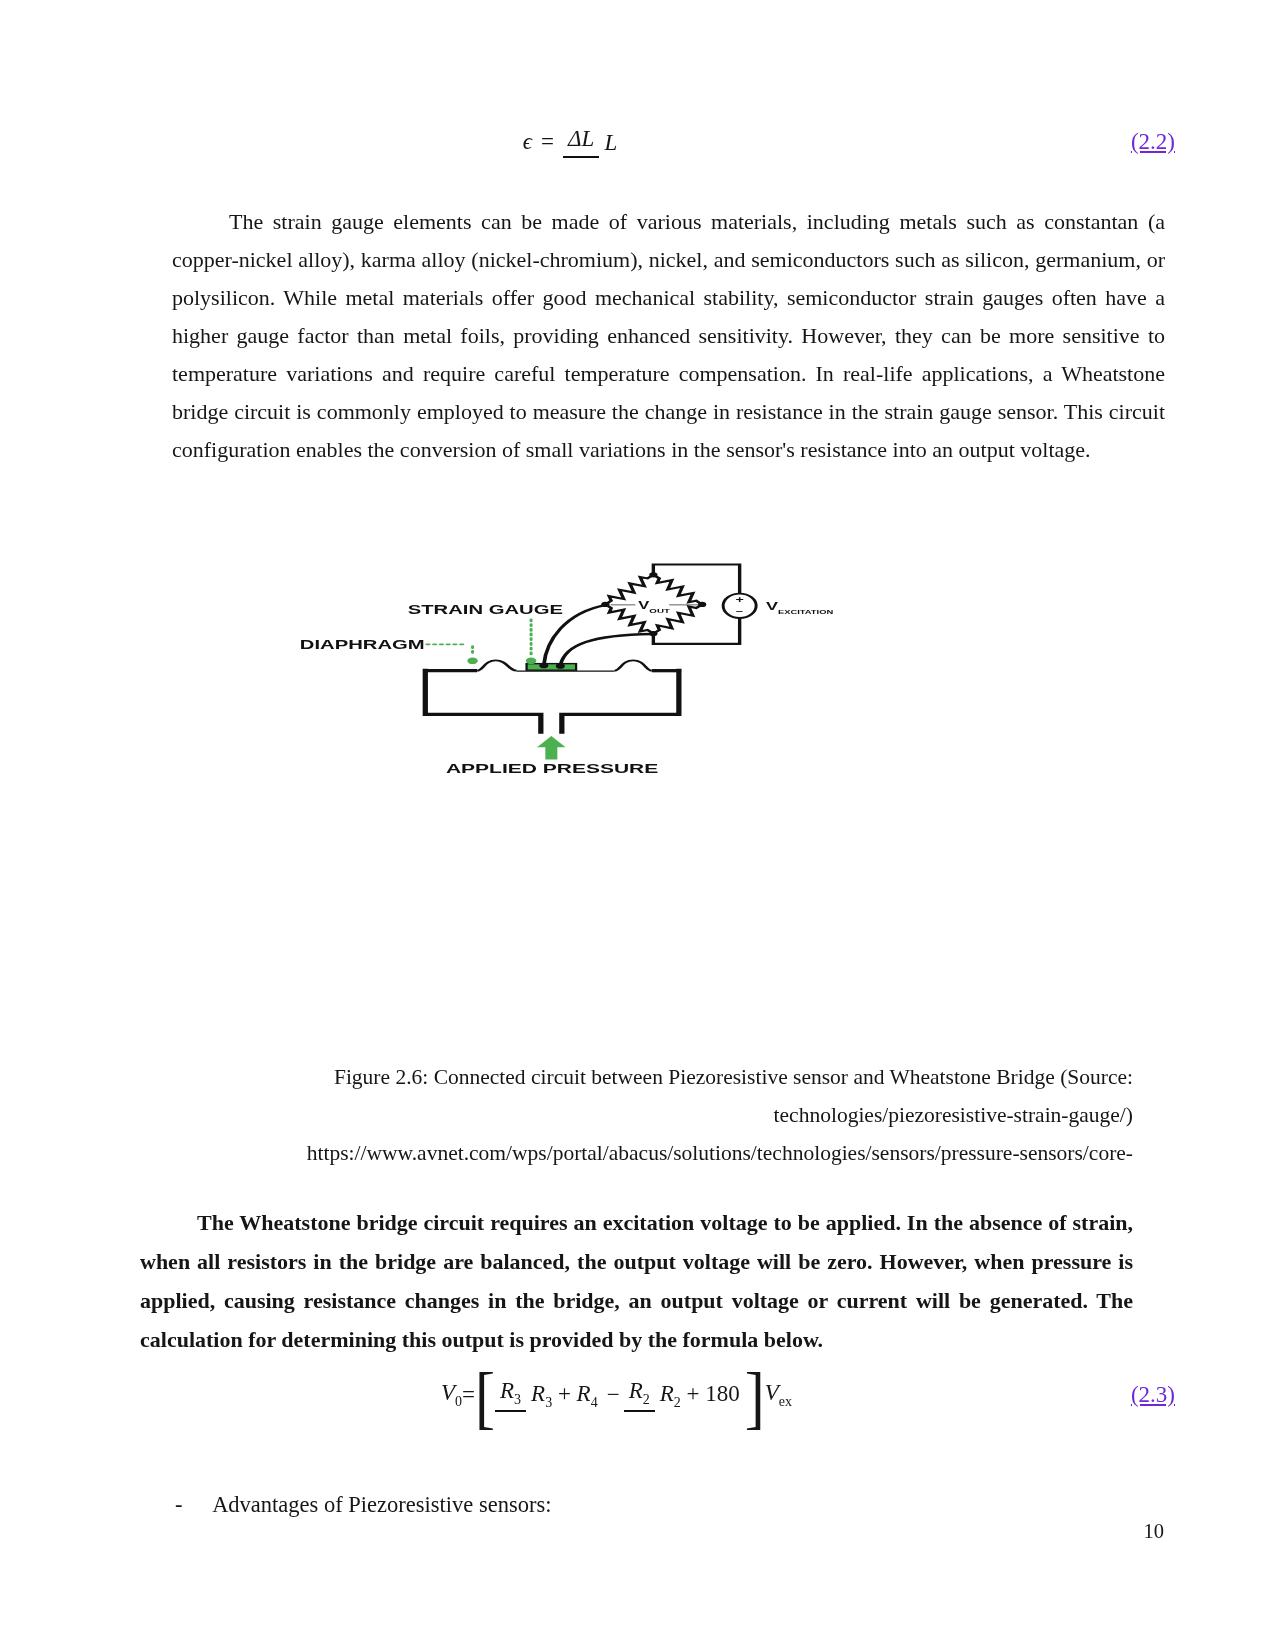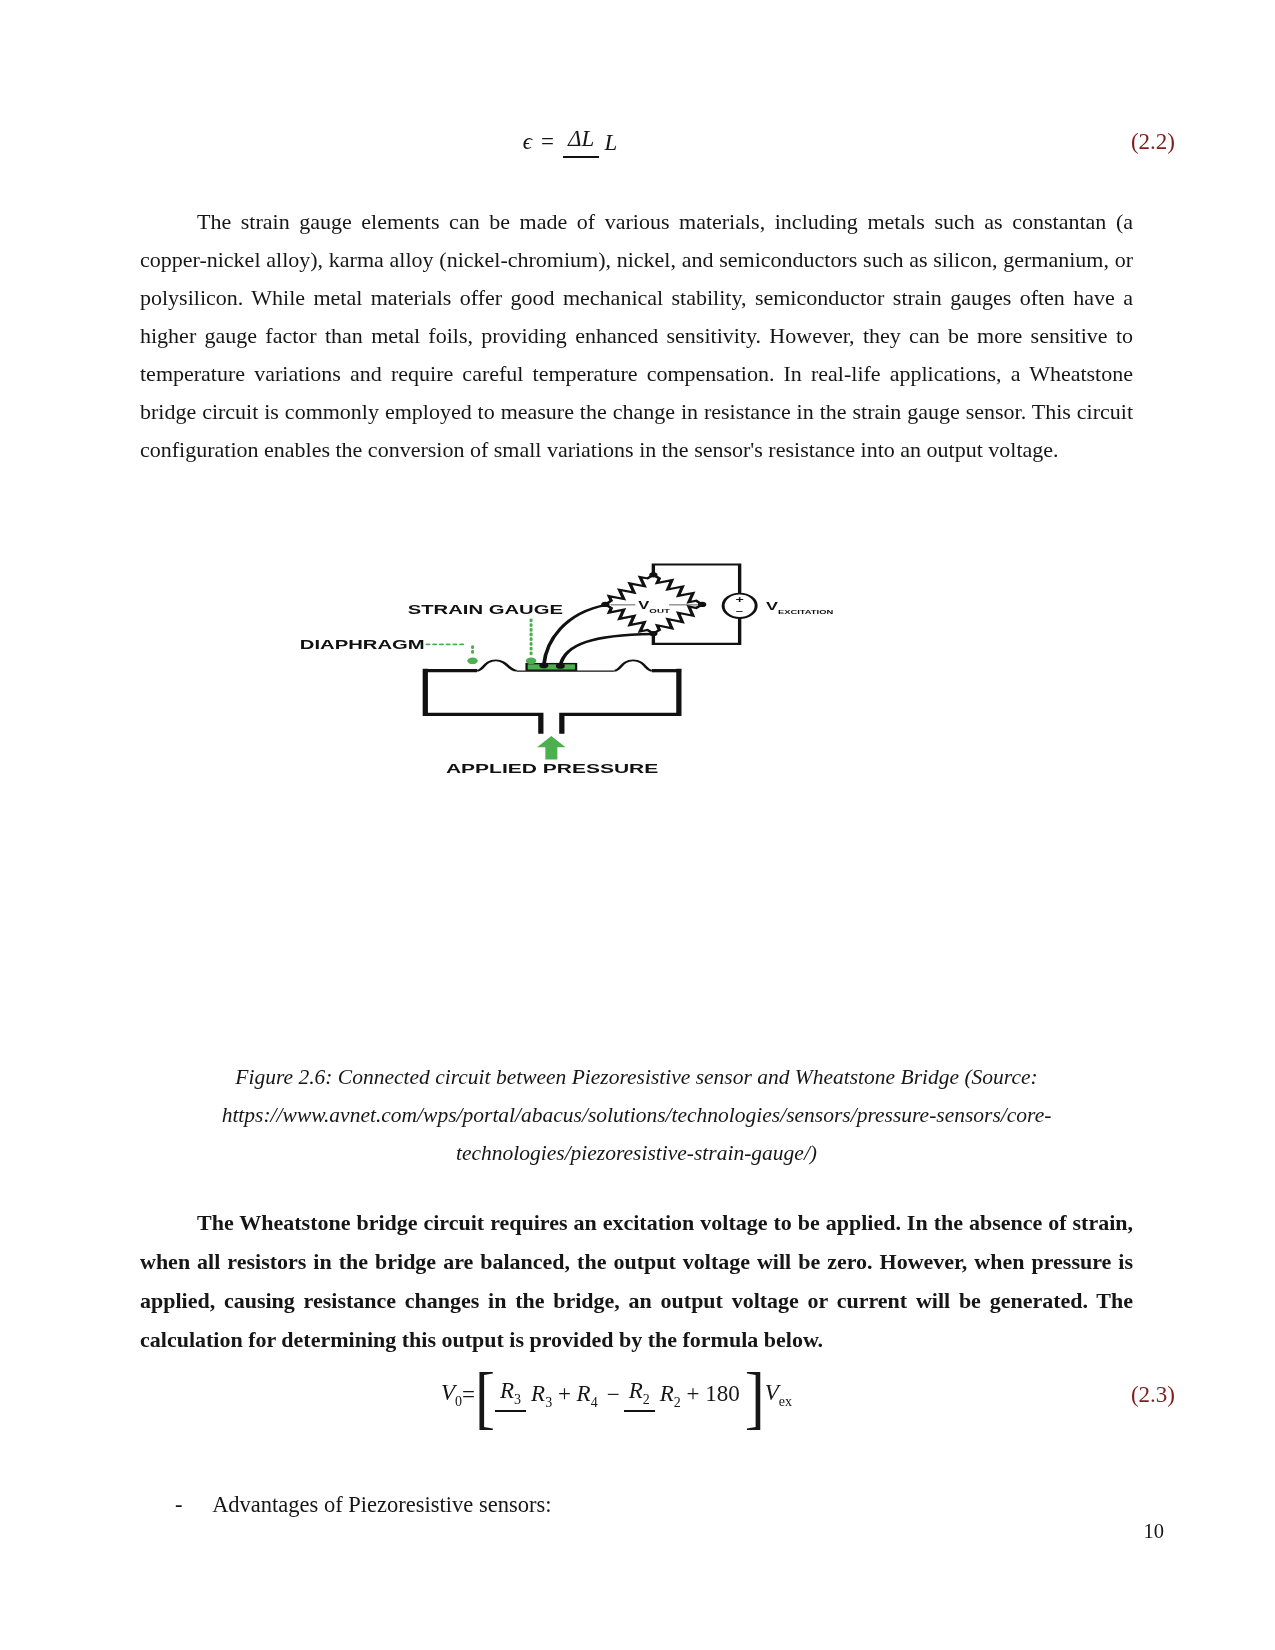--- a/index.html
+++ b/index.html
@@ -7,43 +7,43 @@
         font-family:"Liberation Serif","DejaVu Serif",serif;color:#161616;}
   .content{position:absolute;left:140px;top:0;width:993px;height:1650px;}
 
   
   .eq-block{position:absolute;left:0;width:100%;display:flex;justify-content:center;align-items:center;}
   .eq22{top:96px;height:92px;}
   .eq23{top:1345px;height:100px;}
   .eq-body{display:inline-flex;align-items:center;font-size:23px;}
   .eq22 .eq-body{transform:translateX(-64px);gap:9px;}
   .eq23 .eq-body{transform:translateX(-20px);}
-  .eq-label{position:absolute;right:-42px;top:50%;transform:translateY(-50%);font-size:23px;color:#7f1d1d;}
+  .eq-label{position:absolute;right:-42px;top:50%;transform:translateY(-50%);font-size:23px;color:#6d28d9;text-decoration:underline;}
   .frac{display:inline-flex;flex-direction:row;align-items:center;line-height:1.15;}
   .frac .num{padding:0 5px 3px;border-bottom:2px solid #111;}
   .frac .den{padding:2px 5px 0;}
   .eq-body i{font-style:italic;}
   .eq-body sub{font-size:14px;font-style:normal;}
   .eq-body sub.it{}
   .bracket{font-size:60px;line-height:1;font-style:normal;transform:scaleY(1.18) translateY(2px);font-weight:400;}
   .minus{padding:0 4px;}
 
   
   .para{position:absolute;left:0;width:993px;font-size:22px;line-height:38px;text-align:justify;}
   .para.indent{text-indent:57px;}
-  .p1{top:181px;}
+  .p1{top:181px;margin-left:32px;}
   .p2{top:1181px;line-height:39px;font-weight:bold;}
 
   
   .fig-svg{position:absolute;left:133px;top:548px;}
   svg text{font-family:"Liberation Sans","DejaVu Sans",sans-serif;font-weight:bold;fill:#111;}
 
   
-  .caption{position:absolute;top:1058px;left:0;width:993px;text-align:center;
-           font-style:italic;font-size:21.5px;line-height:38px;}
+  .caption{position:absolute;top:1058px;left:0;width:993px;text-align:right;
+           font-size:21.5px;line-height:38px;}
 
   
   .advantages{position:absolute;top:1492px;left:35px;font-size:22.5px;}
   .advantages .dash{display:inline-block;}
   .advantages .adv-text{display:inline-block;margin-left:24px;}
 
   
   .page-num{position:absolute;top:1520px;left:0;width:993px;text-align:right;
             font-size:20.5px;transform:translateX(31px);}
 </style>
@@ -116,22 +116,22 @@
         <circle cx="539" cy="788" r="7" fill="#4caf50"></circle>
 
         <text x="556" y="688" text-anchor="middle" font-size="27">STRAIN GAUGE</text>
         <text x="392" y="762" text-anchor="middle" font-size="27">DIAPHRAGM</text>
         <text x="645" y="1026" text-anchor="middle" font-size="28">APPLIED PRESSURE</text>
       </svg>
     </svg>
 
     <div class="caption">
       <div>Figure 2.6: Connected circuit between Piezoresistive sensor and Wheatstone Bridge (Source:</div>
+      <div>technologies/piezoresistive-strain-gauge/)</div>
       <div>https://www.avnet.com/wps/portal/abacus/solutions/technologies/sensors/pressure-sensors/core-</div>
-      <div>technologies/piezoresistive-strain-gauge/)</div>
     </div>
 
     <p class="para indent p2">The Wheatstone bridge circuit requires an excitation voltage to be applied. In the absence of strain, when all resistors in the bridge are balanced, the output voltage will be zero. However, when pressure is applied, causing resistance changes in the bridge, an output voltage or current will be generated. The calculation for determining this output is provided by the formula below.</p>
 
     <div class="eq-block eq23">
       <span class="eq-body">
           <span><i>V</i><sub>0</sub></span>
           <span>=</span>
           <span class="bracket">[</span>
           <span class="frac">

